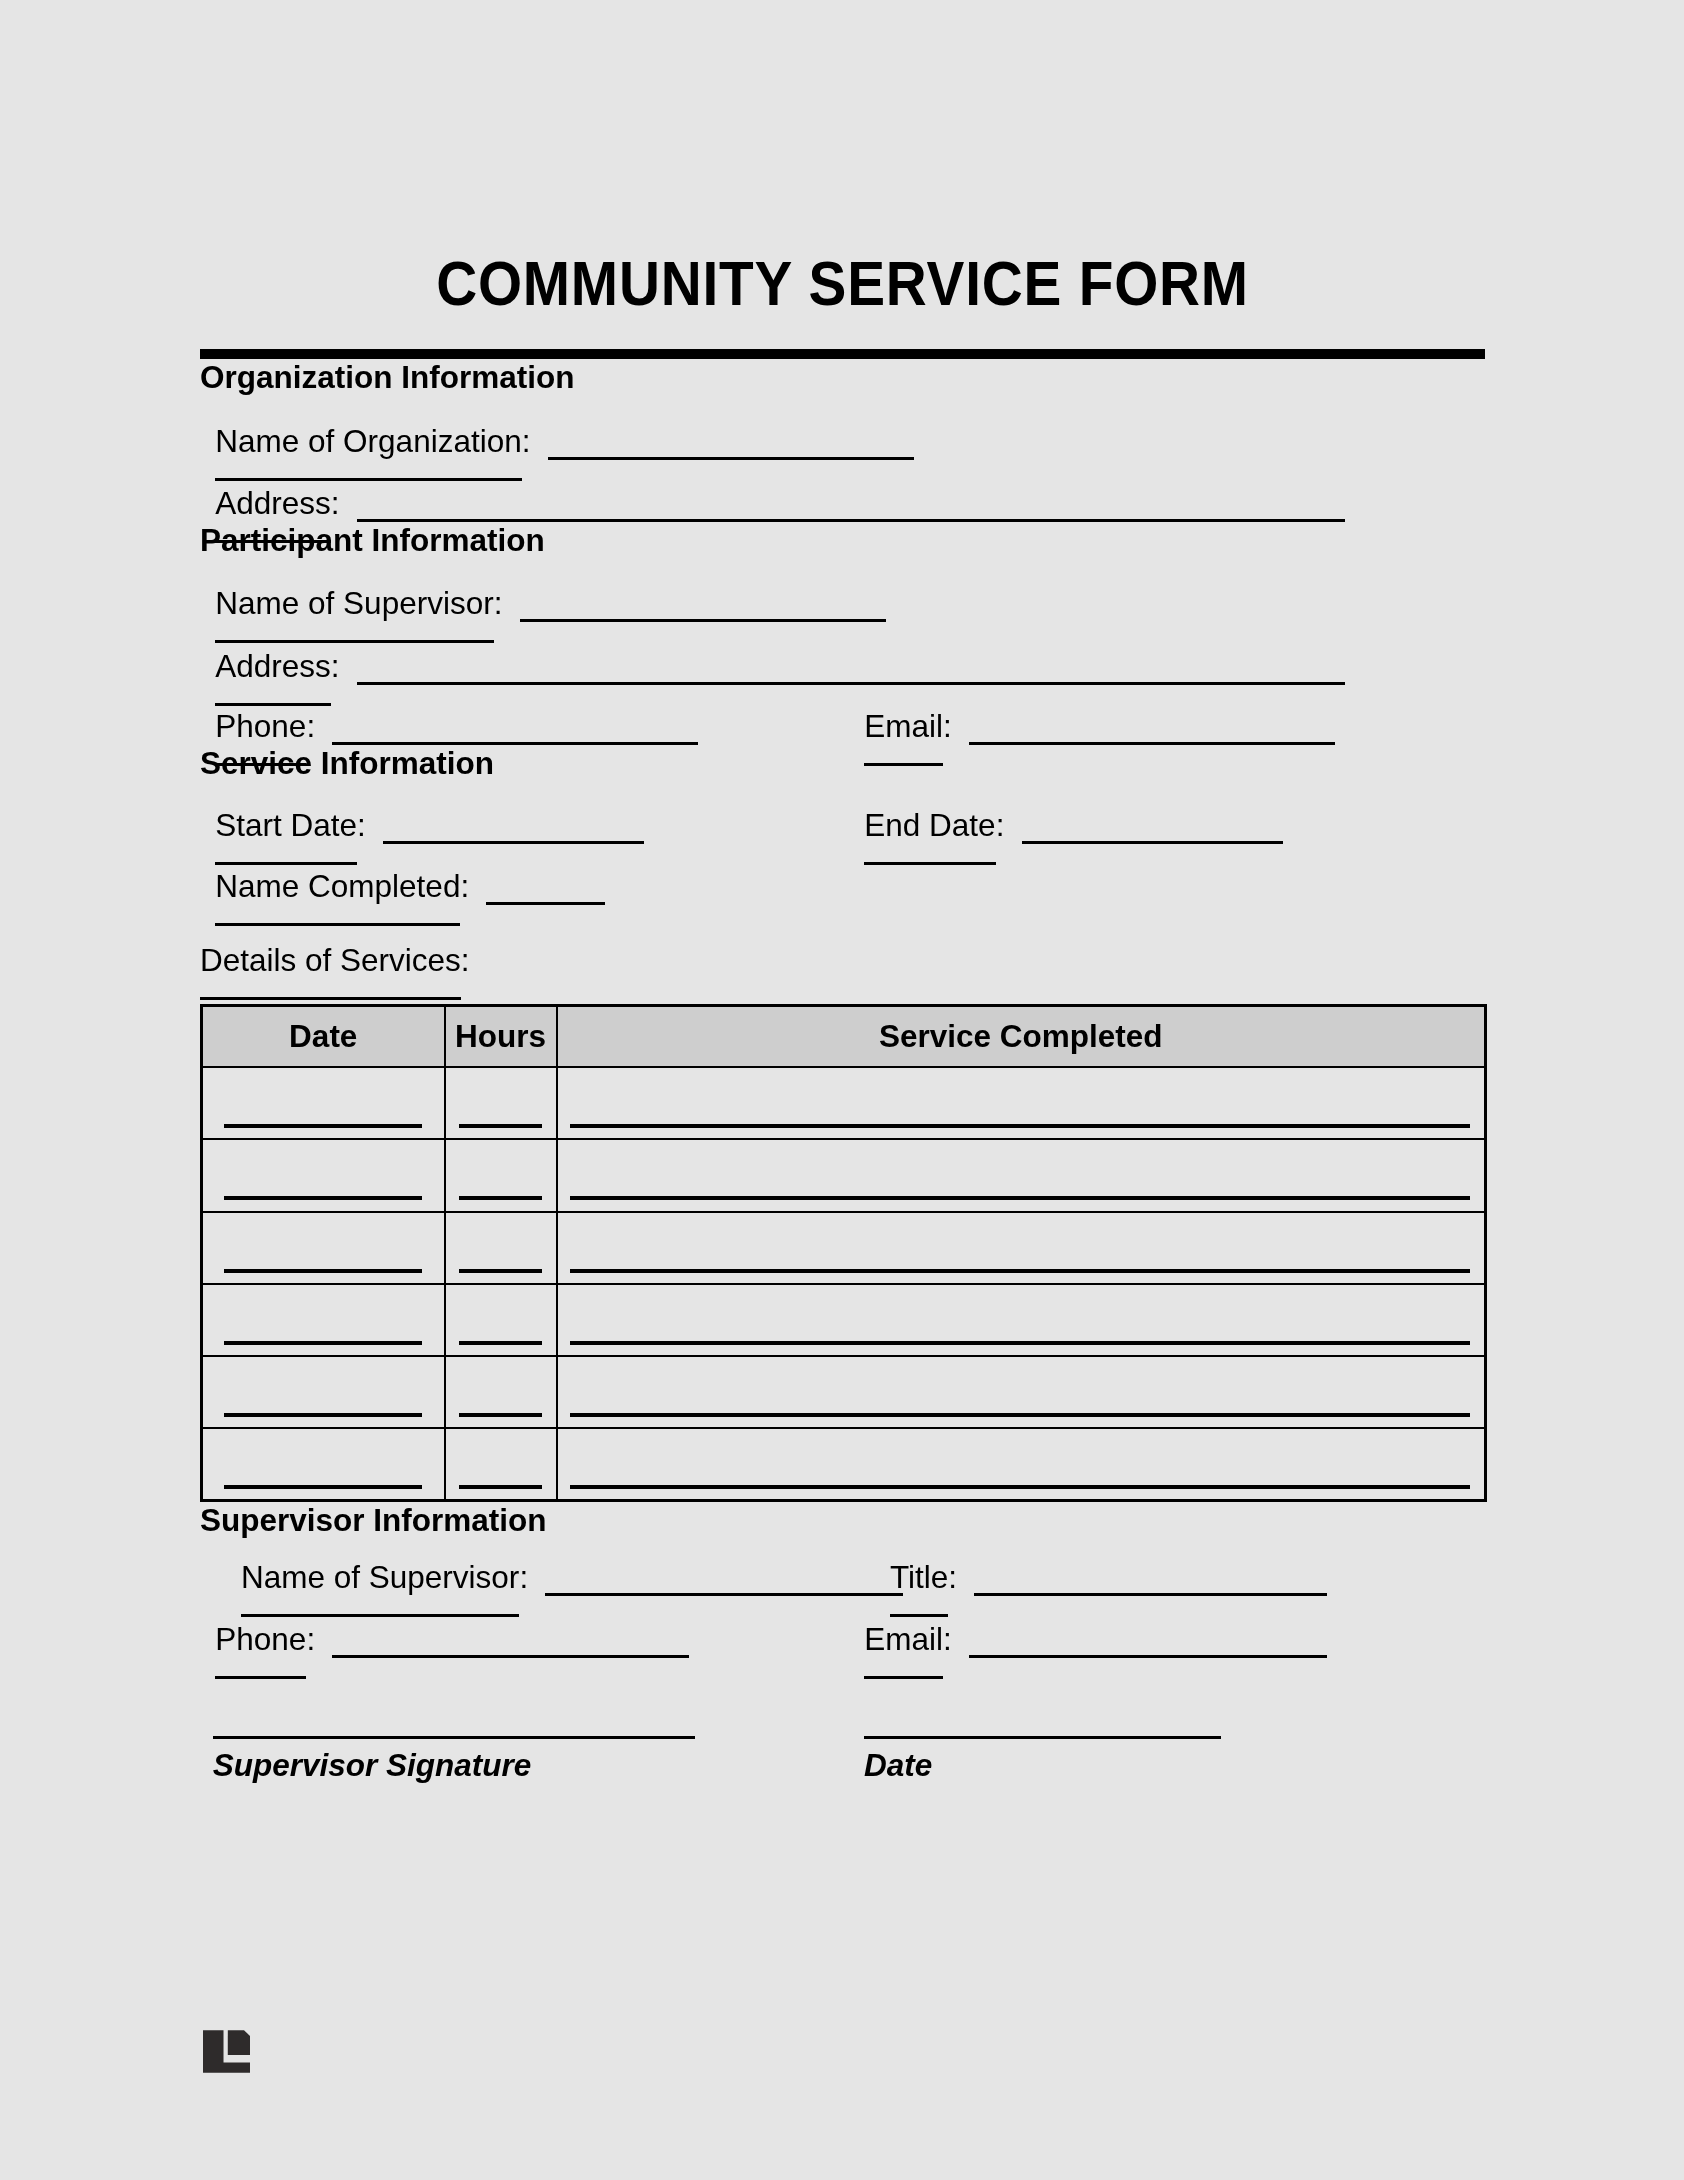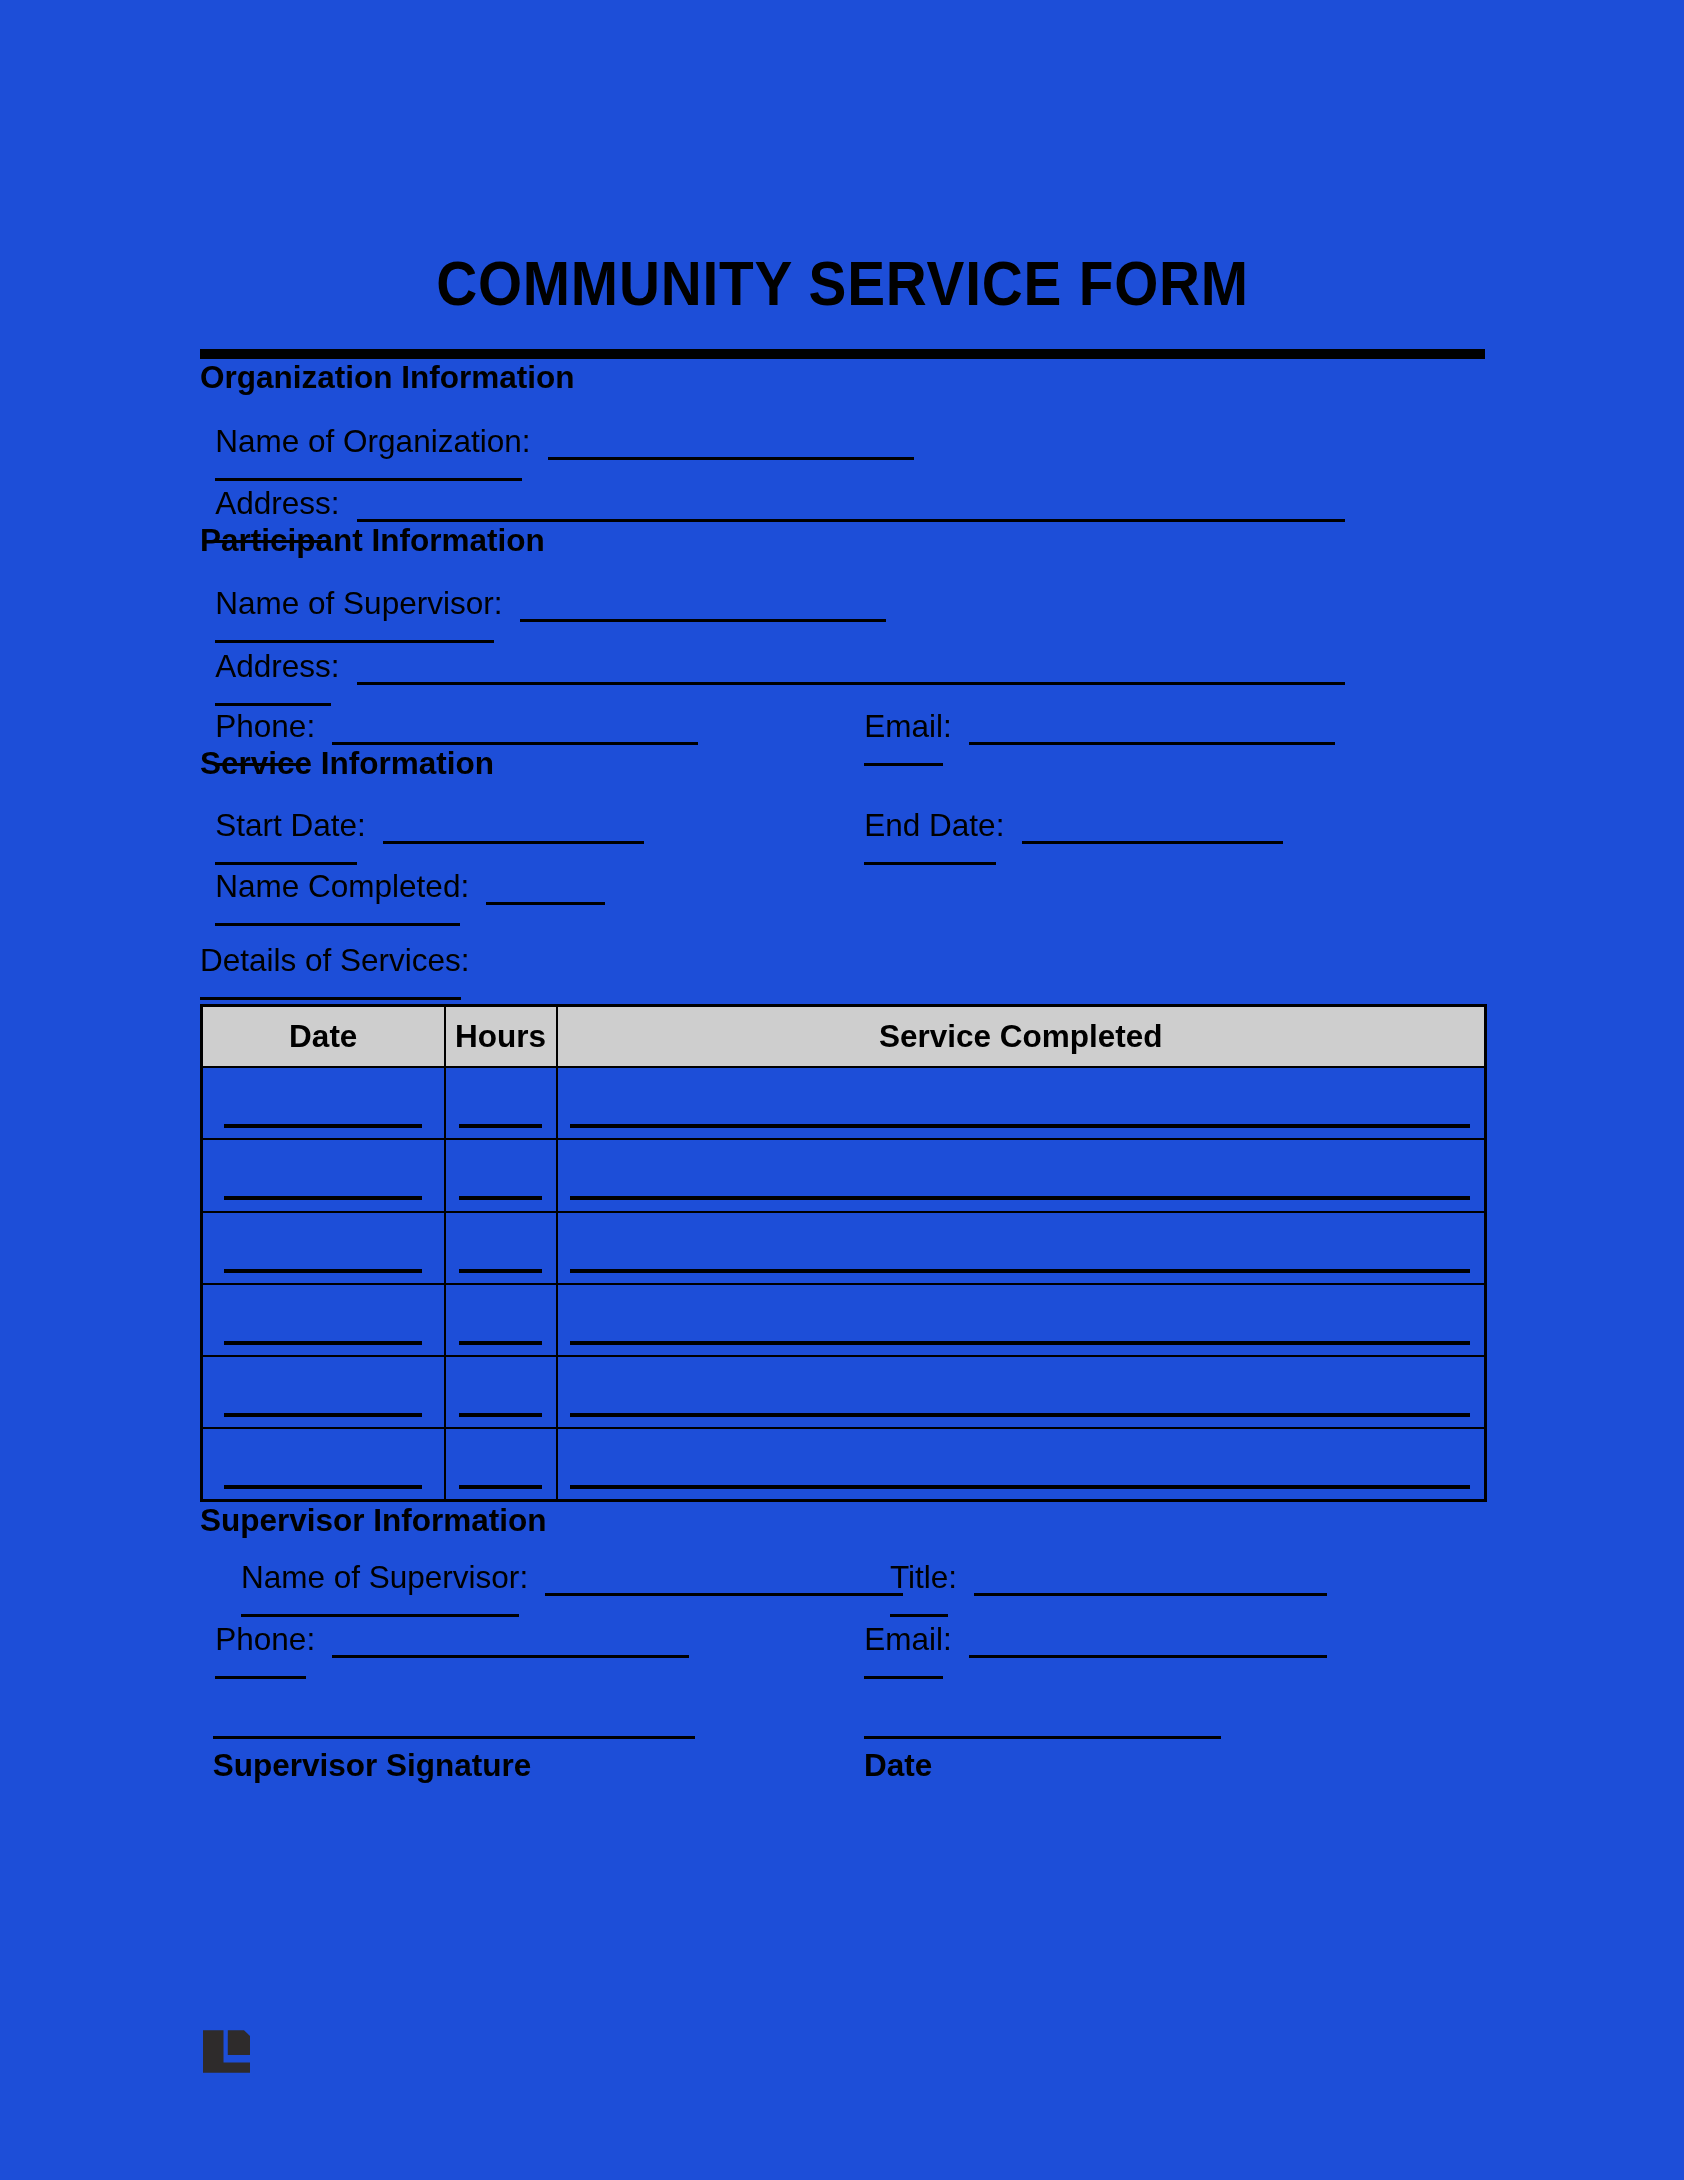--- a/index.html
+++ b/index.html
@@ -1,19 +1,19 @@
 <!DOCTYPE html>
 <html style="font-size:13.6px"><head>
 <meta charset="utf-8">
 <style>
   html,body{margin:0;padding:0;background:#ffffff;}
   .page{
     position:relative;
     width:1685px;height:2181px;
-    background:#1d4ed8;color:#000;
+    background:#e5e5e5;color:#000;
     font-family:"Liberation Sans", sans-serif;
     font-size:31.5px;
     overflow:hidden;
   }
   .content{padding:0 200px;}
 
   .doc-title{
     margin-top:252px;
     text-align:center;
     font-weight:bold;
@@ -82,21 +82,21 @@
   }
   .cell-line{height:0;border-bottom:4.3px solid #000;}
   .cl-date{width:198px;margin:0 auto;}
   .cl-hours{width:83px;margin:0 auto;}
   .cl-serv{margin:0 13.6px 0 12px;}
   col.c-date{width:243px;} col.c-hours{width:112px;} col.c-serv{width:929px;}
 
   .sigrow{position:relative;margin-top:78px;height:102px;}
   .sigcol{position:absolute;top:0;}
   .sig-line{height:0;border-bottom:3.4px solid #000;}
-  .sig-label{font-weight:bold;font-size:31.5px;line-height:37px;margin-top:7.7px;}
+  .sig-label{font-weight:bold;font-size:31.5px;line-height:37px;margin-top:7.7px;font-style:italic;}
 
   .logo{position:absolute;left:203px;top:2030px;width:47px;height:43px;}
 </style>
 </head>
 <body>
 
 <div class="page">
   <div class="content">
 
     <div class="doc-title">COMMUNITY SERVICE FORM</div>

